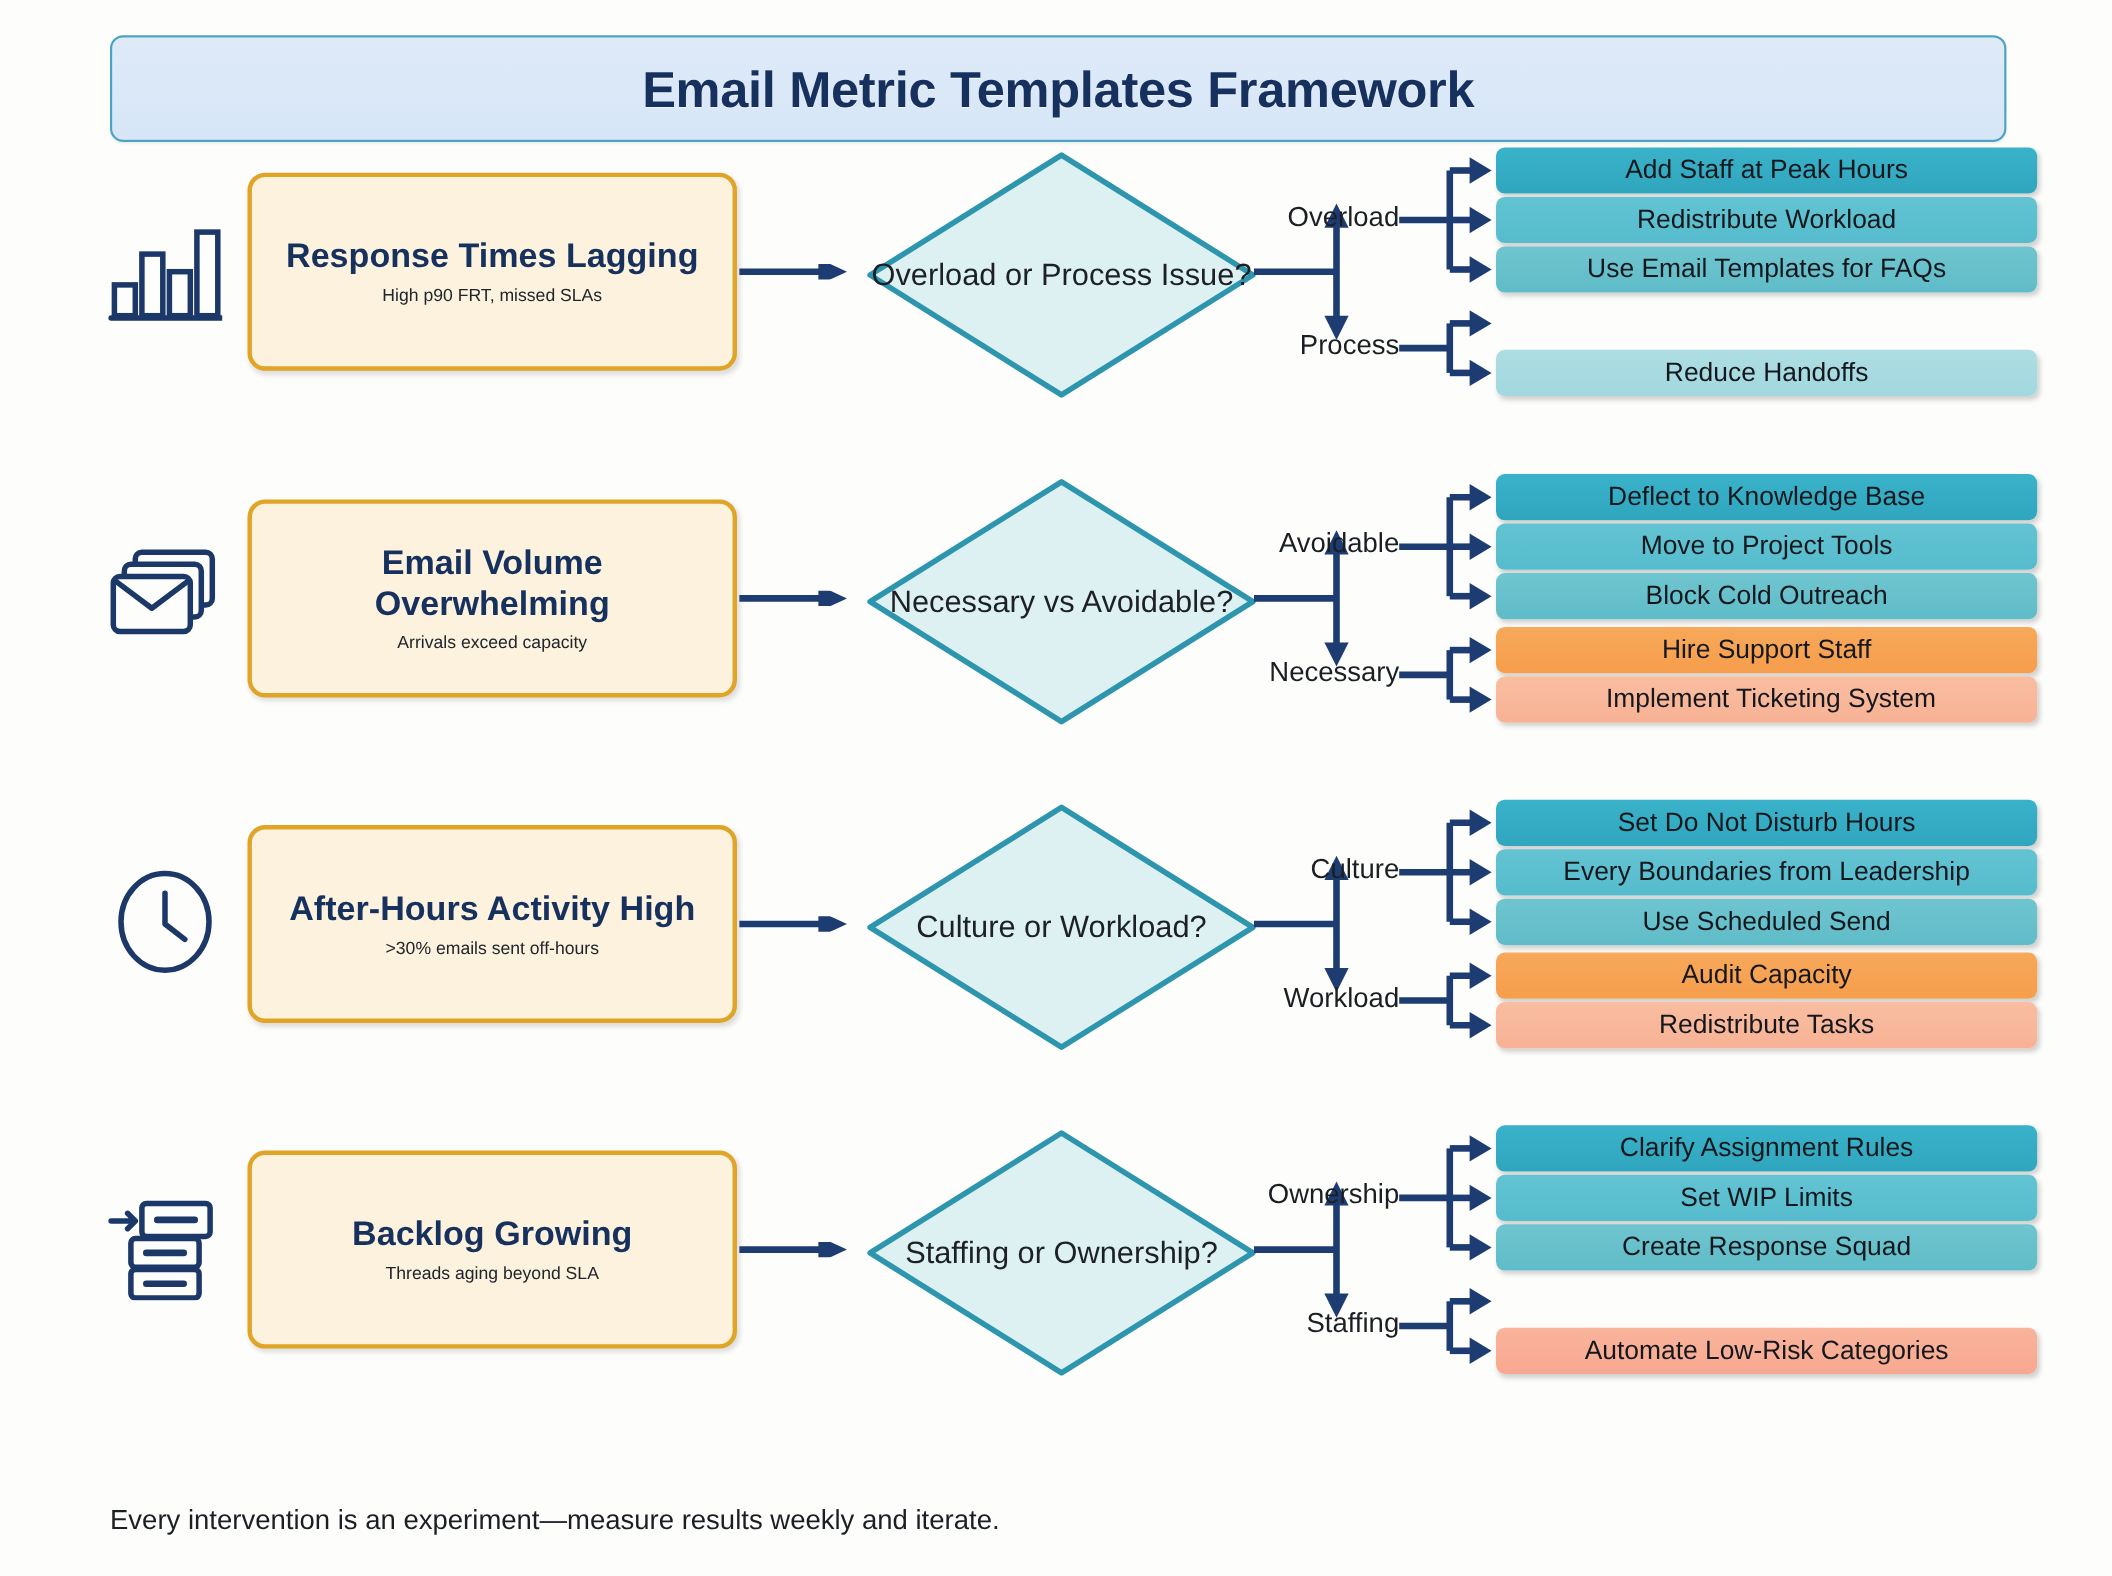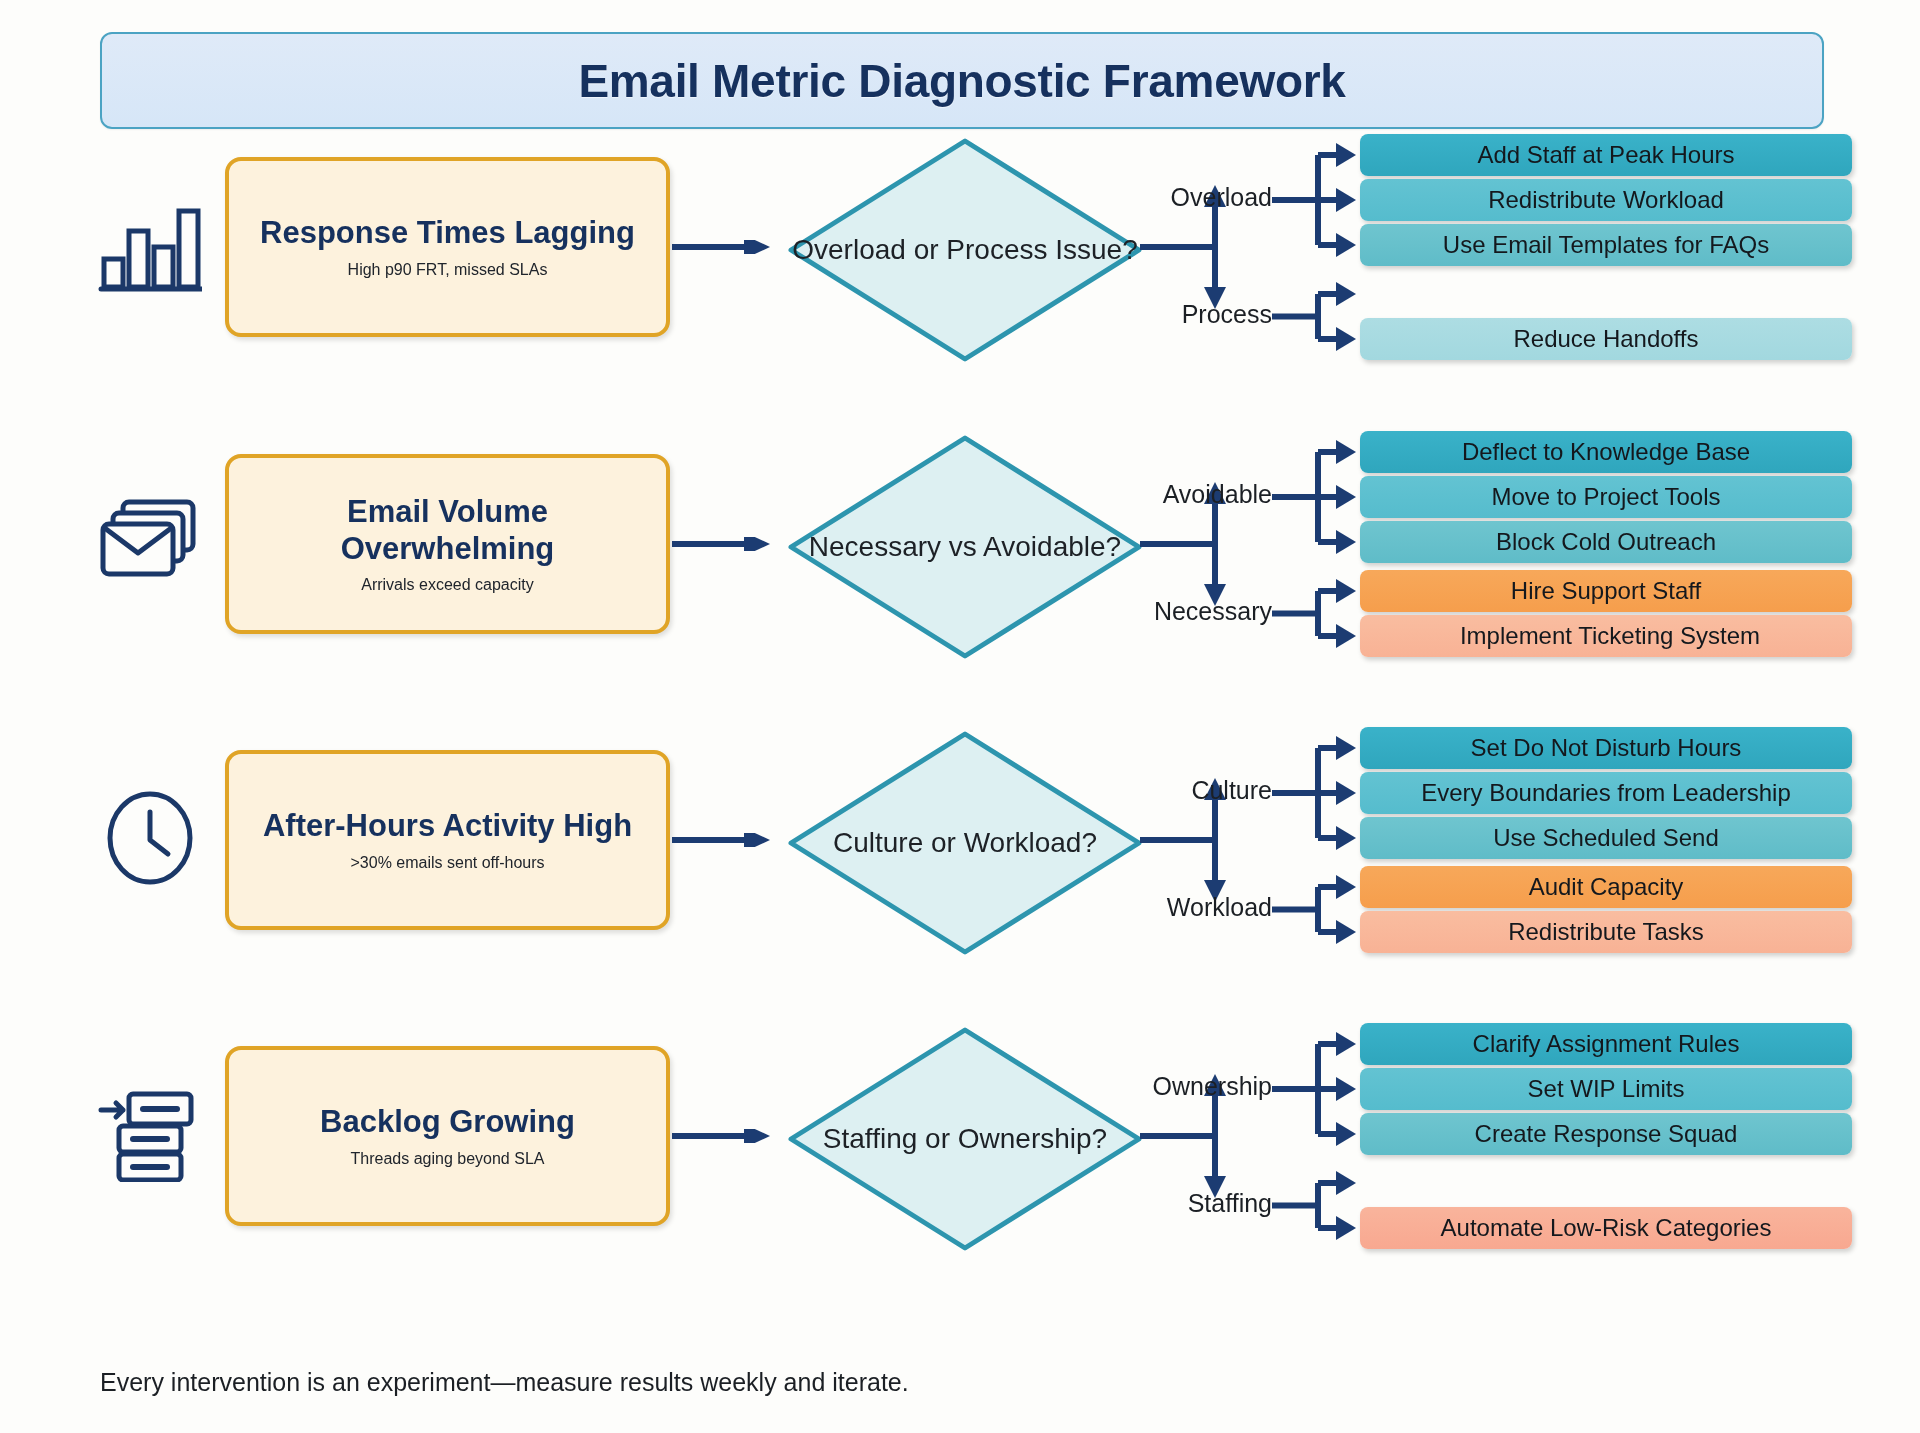--- a/index.html
+++ b/index.html
@@ -107,21 +107,21 @@
     position:absolute;left:100px;top:1368px;
     font-size:25px;color:#1b1f24;font-weight:normal;
   }
 </style>
 </head>
 <body>
 
 <div class="stage">
 
   <div class="header-banner">
-    <div class="header-title">Email Metric Diagnostic Framework</div>
+    <div class="header-title">Email Metric Templates Framework</div>
   </div>
 
   <div id="rows-host">
       <div class="row row-1">
         <div class="icon-wrap">
     <svg width="104" height="96" viewBox="0 0 104 96" fill="none" stroke="#1b3868" stroke-width="5">
       <rect x="6" y="62" width="19" height="28"></rect>
       <rect x="31" y="34" width="19" height="56"></rect>
       <rect x="56" y="50" width="19" height="40"></rect>
       <rect x="81" y="14" width="19" height="76"></rect>

